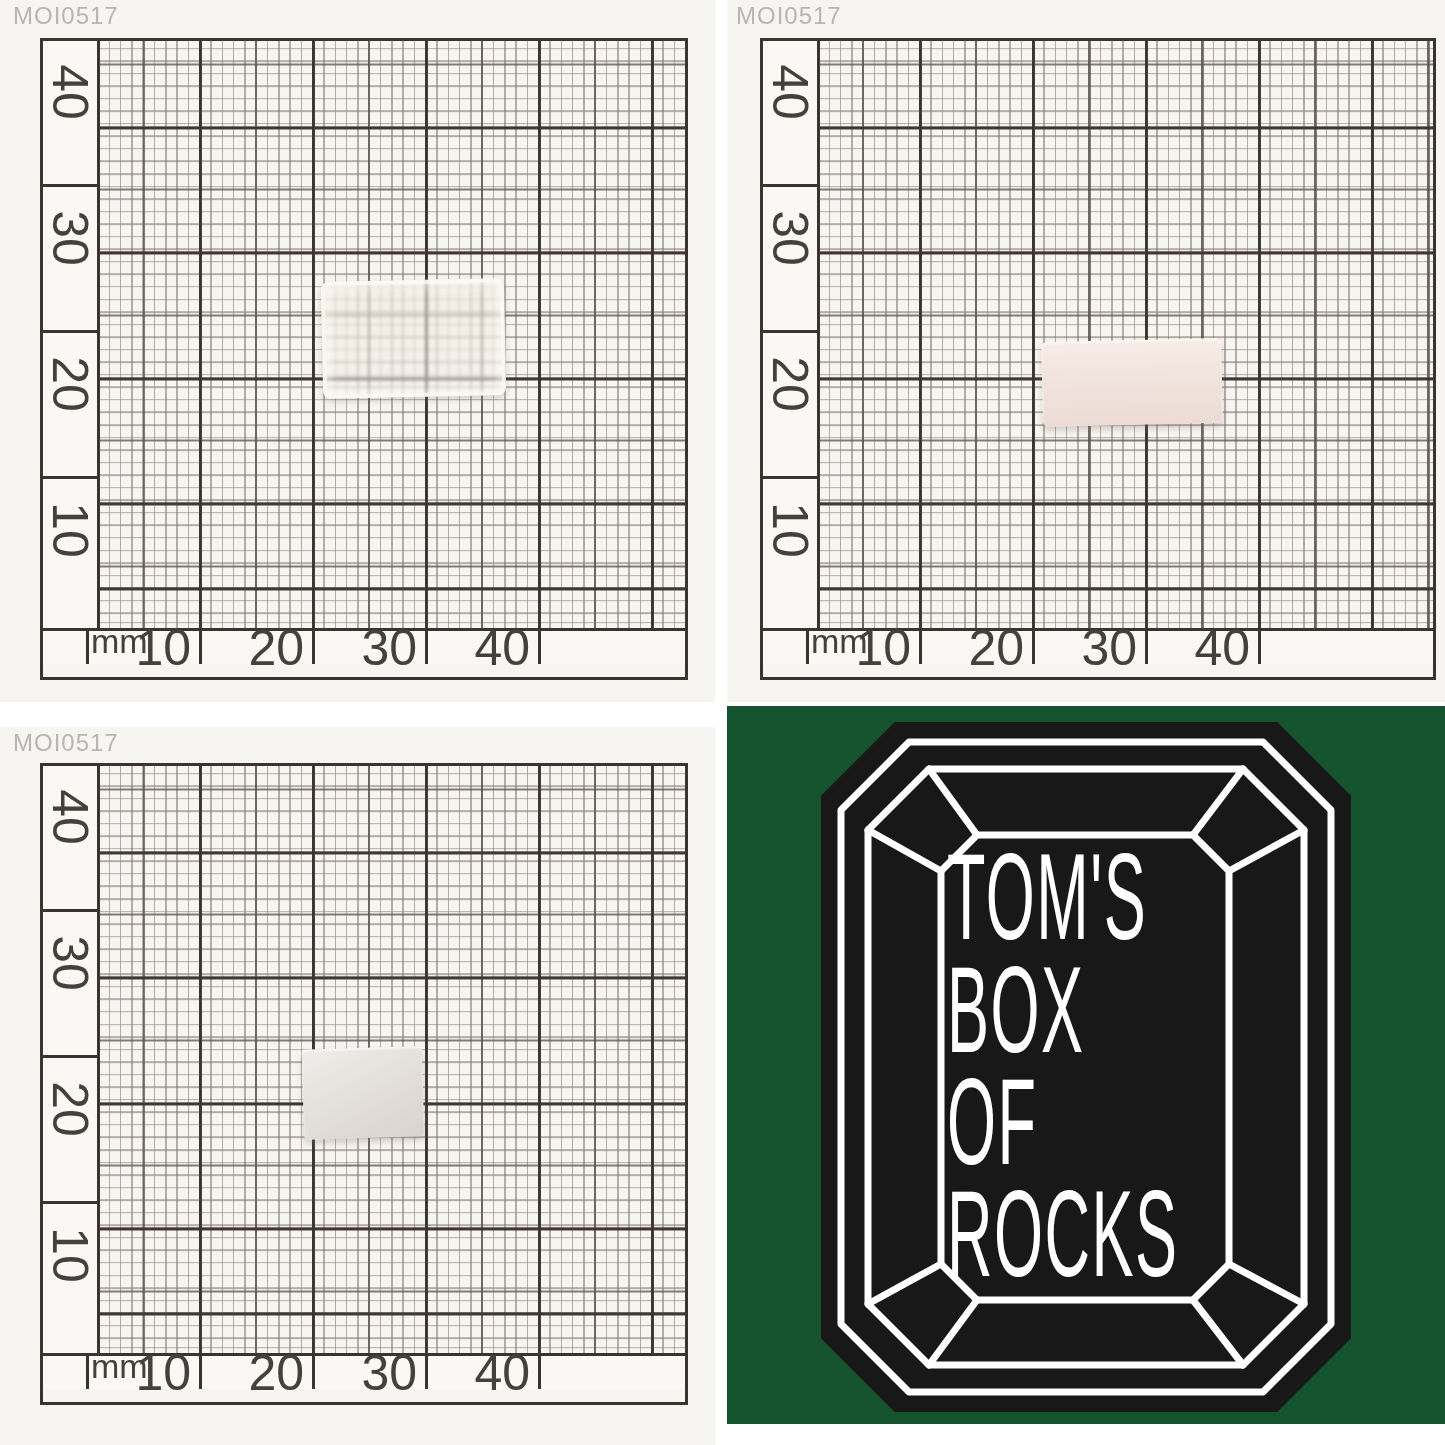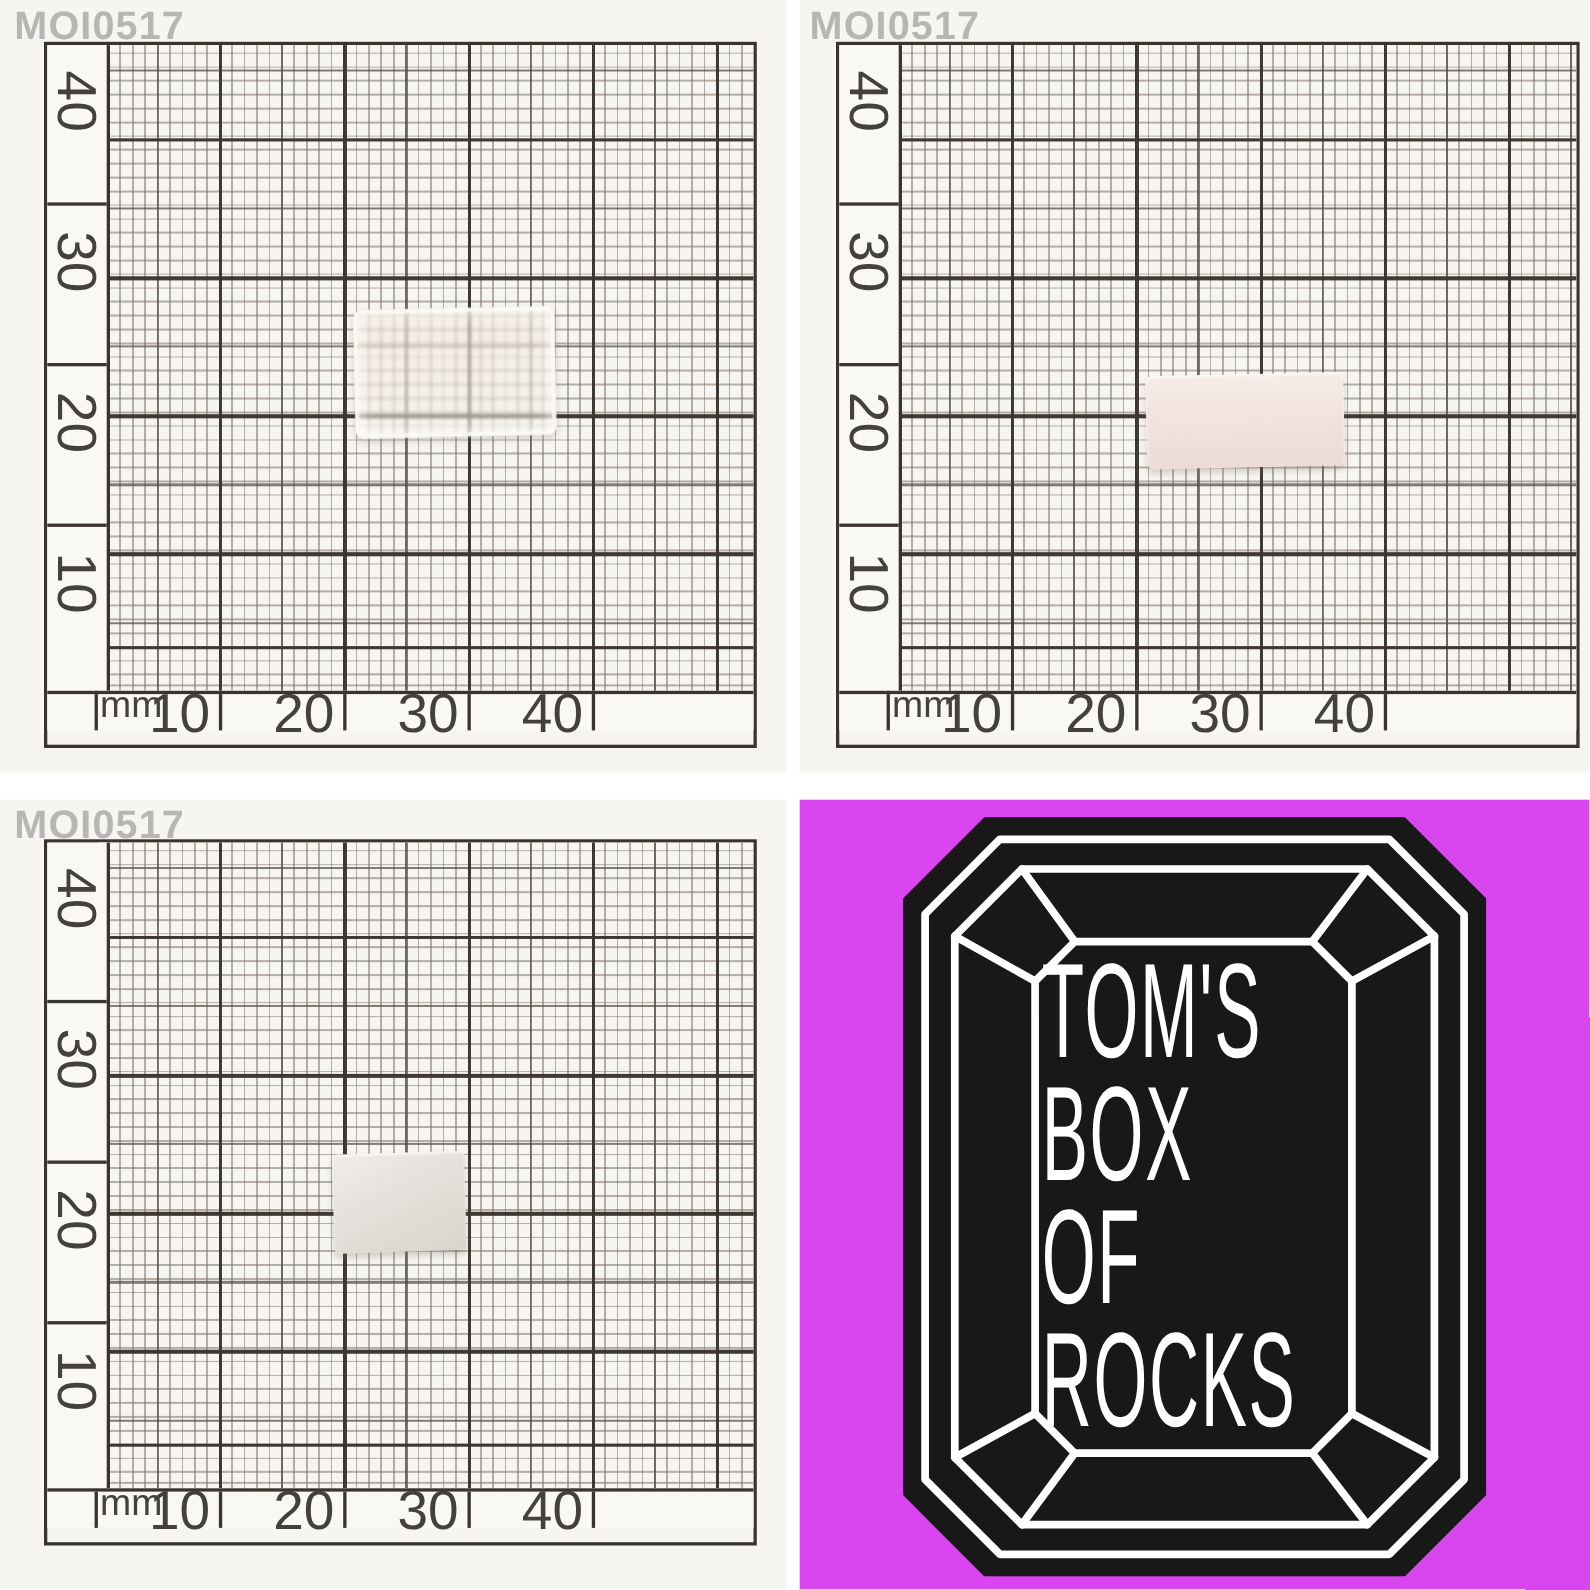--- a/index.html
+++ b/index.html
@@ -13,21 +13,21 @@
   body{width:1445px;height:1445px;background:#ffffff;overflow:hidden;
        font-family:"Liberation Sans",sans-serif;position:relative}
   .canvas{position:absolute;left:0;top:0;width:1445px;height:1445px;background:#ffffff}
 
   
   .panel{position:absolute;background:var(--paper)}
   .panel.p1{left:0;top:0;width:715px;height:702px}
   .panel.p2{left:727px;top:0;width:718px;height:702px}
   .panel.p3{left:0;top:727px;width:715px;height:718px}
 
-  .plabel{position:absolute;left:13px;top:2px;font-size:36px;font-weight:bold;
+  .plabel{position:absolute;left:13px;top:2px;font-size:24px;font-weight:normal;
           color:var(--labgray);letter-spacing:1px}
   .p2 .plabel{left:9px}
 
   .gtable{position:absolute;left:40px;top:38px;width:648px;height:642px;
           border:3px solid var(--dark);background:var(--paper)}
   .p2 .gtable{left:33px;width:676px}
   .p3 .gtable{top:36px}
 
   
   .grid{position:absolute;left:43px;top:0;width:599px;height:587px;
@@ -73,21 +73,21 @@
                     radial-gradient(circle at 62% 72%, rgba(226,152,132,0.55) 0 4px, transparent 6px);
          background-blend-mode:normal;
          box-shadow:0 4px 6px rgba(130,115,100,0.30), inset 0 2px 3px rgba(255,255,255,0.7);
          transform:rotate(-1.3deg)}
   .spec3{left:303px;top:321px;width:120px;height:90px;border-radius:4px;
          background:linear-gradient(155deg,#efedeb 0%,#e2ded8 55%,#d9d4cc 100%);
          box-shadow:0 4px 6px rgba(120,110,100,0.30), inset 0 2px 2px rgba(255,255,255,0.65);
          transform:rotate(-1.8deg)}
 
   
-  .logoq{position:absolute;left:727px;top:727px;width:718px;height:718px;background:#d946ef}
+  .logoq{position:absolute;left:727px;top:706px;width:718px;height:718px;background:#14532d}
   .gem{position:absolute;left:94px;top:16px;width:530px;height:690px}
   .gem svg{display:block;width:100%;height:100%}
   .logo-words{position:absolute;left:126px;top:120px;color:#ffffff;
         font-size:84px;line-height:77px;letter-spacing:2px;font-weight:400;
         transform:scale(0.75,1.455);transform-origin:0 0;white-space:nowrap}
 </style>
 </head>
 <body>
 
 <div class="canvas">

